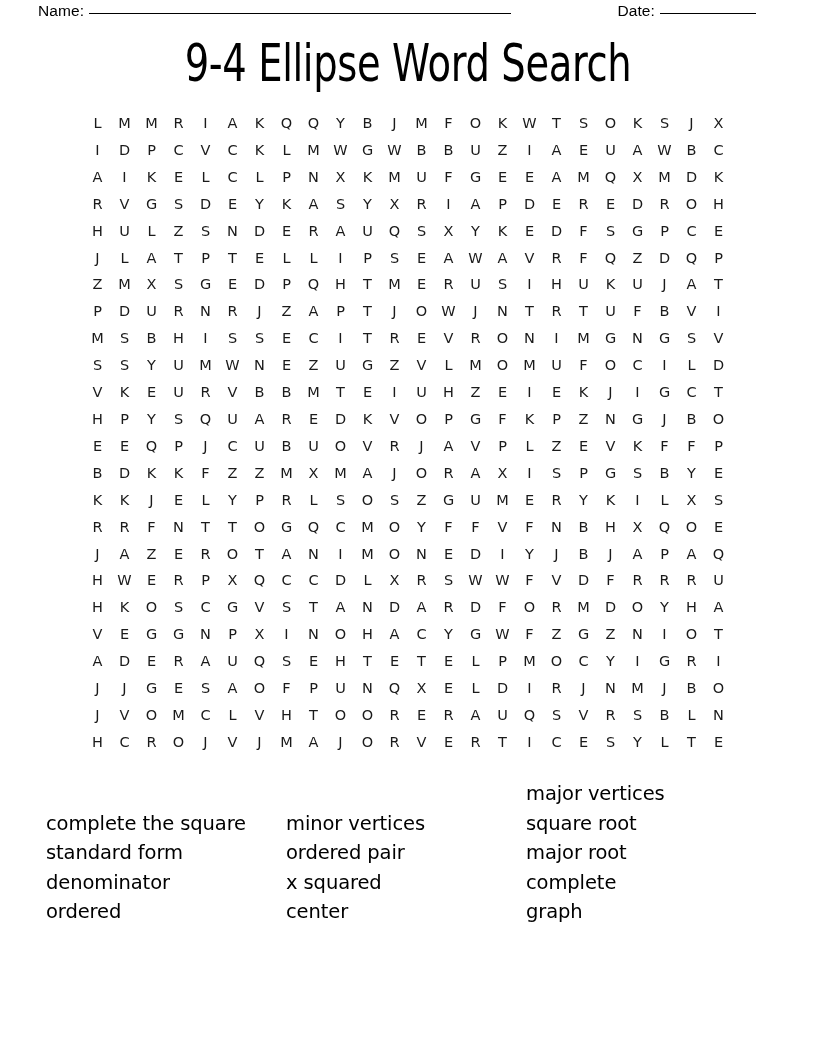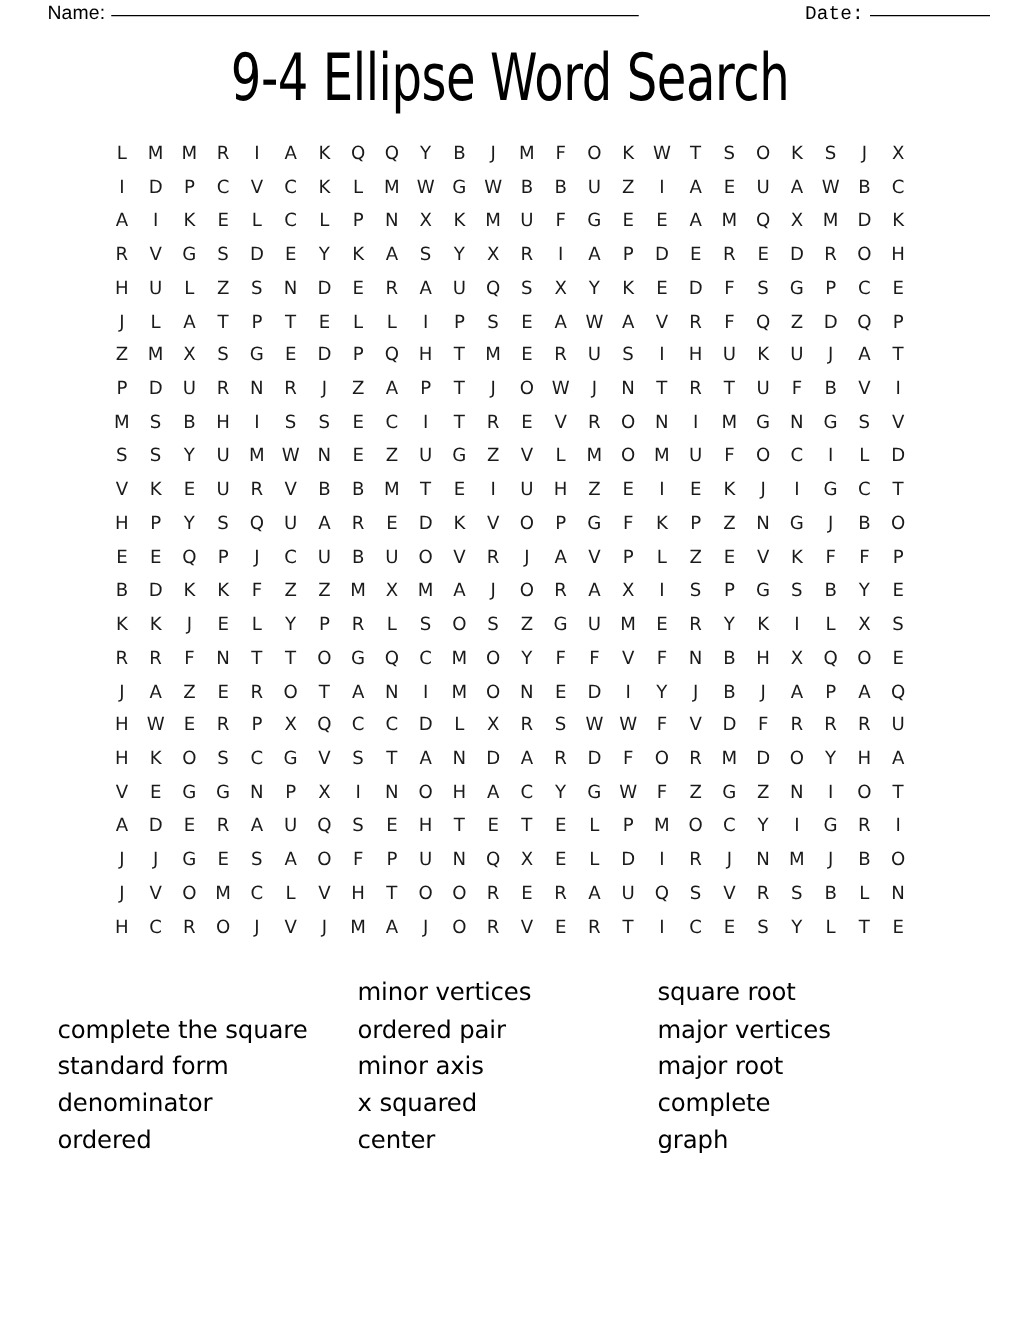--- a/index.html
+++ b/index.html
@@ -24,41 +24,41 @@
     left: 0;
     width: 816px;
     height: 26px;
     display: flex;
     align-items: baseline;
     font-family: "Liberation Sans", sans-serif;
     font-size: 15.5px;
     color: #000;
     box-sizing: border-box;
     padding-left: 38px;
-    padding-right: 24px;
+    padding-right: 60px;
   }
   .nd-label {
     white-space: nowrap;
     font-size: 15.5px;
     letter-spacing: 0.1px;
   }
   .nd-rule {
     display: inline-block;
     border-bottom: 1px solid #000;
     height: 0;
     position: relative;
     top: -2px;
   }
   .nd-rule-name {
     flex: 0 0 auto;
     width: 422px;
     margin-left: 5px;
   }
   .nd-spacer { flex: 1 1 auto; }
-  .nd-label-date { margin-left: 0; font-family: Liberation Mono, monospace; }
+  .nd-label-date { margin-left: 0; }
   .nd-rule-date {
     flex: 0 0 auto;
     width: 96px;
     margin-left: 5px;
   }
 
   
   .puzzle-title {
     position: absolute;
     top: 32px;
@@ -774,24 +774,23 @@
 <div class="wordlist">
   <div class="wl-col wl-col-1">
       <div class="wl-item">complete the square</div>
       <div class="wl-item">standard form</div>
       <div class="wl-item">denominator</div>
       <div class="wl-item">ordered</div>
     </div>
   <div class="wl-col wl-col-2">
       <div class="wl-item">minor vertices</div>
       <div class="wl-item">ordered pair</div>
-      <div class="wl-item">minor axis</div>
       <div class="wl-item">x squared</div>
       <div class="wl-item">center</div>
     </div>
   <div class="wl-col wl-col-3">
+      <div class="wl-item">major vertices</div>
       <div class="wl-item">square root</div>
-      <div class="wl-item">major vertices</div>
       <div class="wl-item">major root</div>
       <div class="wl-item">complete</div>
       <div class="wl-item">graph</div>
     </div>
 </div>
 
 </body></html>

